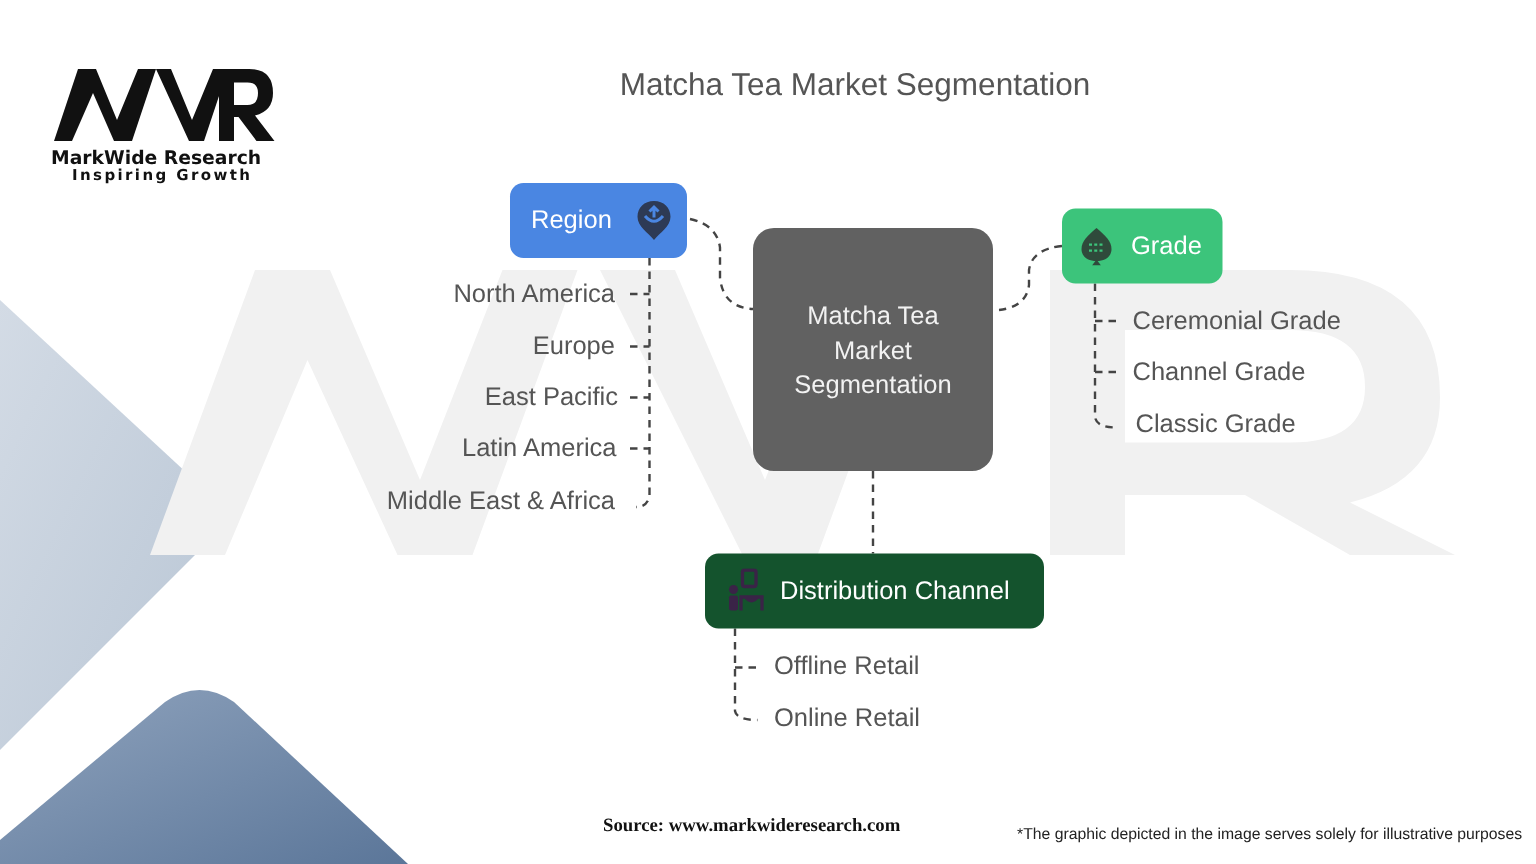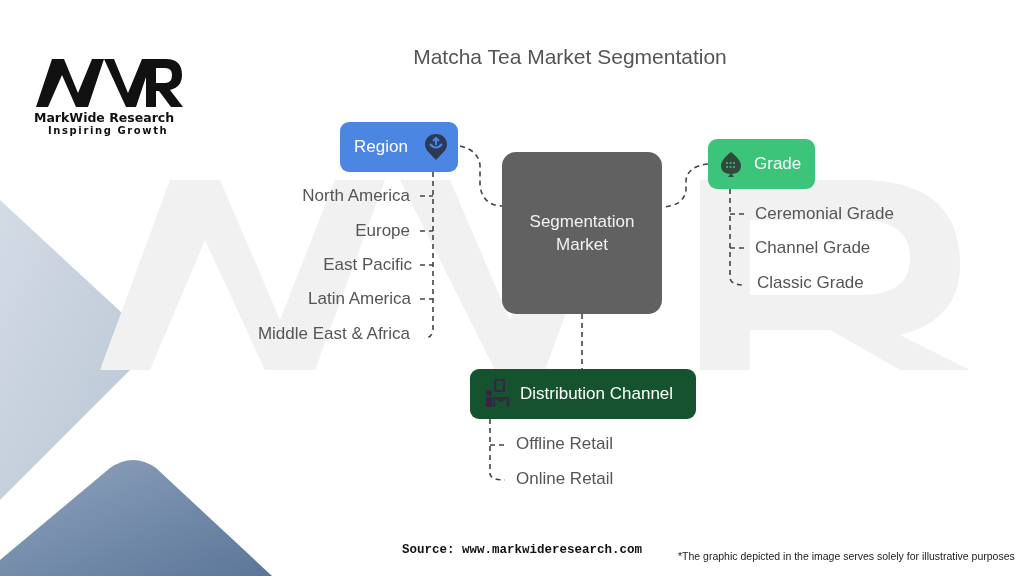--- a/index.html
+++ b/index.html
@@ -1,33 +1,33 @@
 <!DOCTYPE html>
 <html><head>
 <meta charset="utf-8">
 <style>
   html,body{margin:0;padding:0;}
   body{width:1024px;height:576px;position:relative;overflow:hidden;background:#ffffff;font-family:"Liberation Sans",sans-serif;}
   .abs{position:absolute;}
   .deco{position:absolute;z-index:0;}
   .wm{position:absolute;left:100px;top:170px;width:880px;height:210px;z-index:0;}
-  .logo{left:34px;top:57px;width:160px;z-index:2;}
+  .logo{left:34px;top:44px;width:160px;z-index:2;}
   .logo-brand{font-family:"DejaVu Sans",sans-serif;font-weight:bold;font-size:12.5px;color:#111;position:absolute;left:0;top:53px;white-space:nowrap;}
   .logo-tag{font-family:"DejaVu Sans",sans-serif;font-weight:bold;font-size:10px;letter-spacing:1.6px;color:#111;position:absolute;left:14px;top:68px;white-space:nowrap;}
   .title{left:330px;top:45px;width:480px;text-align:center;font-size:21px;color:#555;z-index:2;}
   .center{left:502px;top:152px;width:160px;height:162px;background:#616161;border-radius:14px;z-index:2;display:flex;align-items:center;justify-content:center;text-align:center;color:#f2f2f2;font-size:17px;line-height:23px;padding:0 10px;box-sizing:border-box;}
   .cat{z-index:2;border-radius:9px;color:#fff;font-size:17px;display:flex;align-items:center;box-sizing:border-box;}
   .cat-region{left:340px;top:122px;width:118px;height:50px;background:#4a86e2;padding-left:14px;}
   .cat-grade{left:708px;top:139px;width:107px;height:50px;background:#3cc47b;padding-left:12px;}
   .cat-dist{left:470px;top:369px;width:226px;height:50px;background:#14532d;padding-left:14px;}
   .cat .ic{display:inline-flex;align-items:center;justify-content:center;}
   .item{z-index:2;font-size:17px;color:#555;white-space:nowrap;}
   .right{text-align:right;}
   svg.lines{position:absolute;left:0;top:0;z-index:1;}
-  .src{left:402px;top:543px;font-family:Liberation Mono, monospace;font-weight:bold;font-size:12.5px;color:#111;z-index:2;}
+  .src{left:402px;top:543px;font-family:Liberation Serif, serif;font-weight:bold;font-size:12.5px;color:#111;z-index:2;}
   .note{left:678px;top:550px;font-size:10.5px;color:#222;z-index:2;white-space:nowrap;text-align:right;}
 </style>
 </head>
 <body>
 
 <svg class="deco" width="1024" height="576" style="left:0;top:0;">
   <defs>
     <linearGradient id="g1" x1="0" y1="0" x2="1" y2="1">
       <stop offset="0" stop-color="#d3dbe5"></stop>
       <stop offset="1" stop-color="#b9c6d5"></stop>
@@ -82,22 +82,23 @@
     <path d="M730,214 L748,214"></path>
     <path d="M730,248 L748,248"></path>
 
     <path d="M490,419 L490,474 Q491,480 505,480"></path>
     <path d="M490,445 L508,445"></path>
   </g>
 </svg>
 
 <div class="abs center">
   <div>
+    <div>Matcha Tea</div>
+    <div>Market</div>
     <div>Segmentation</div>
-    <div>Market</div>
   </div>
 </div>
 
 <div class="abs cat cat-region">
   <span>Region</span>
   <span class="ic" style="margin-left:16px;">
     <svg width="24" height="28" viewBox="0 0 24 28">
       <path d="M12,1 C5.5,1 1,5.5 1,11.5 C1,18 8,22 12,27 C16,22 23,18 23,11.5 C23,5.5 18.5,1 12,1 Z" fill="#2d3a55"></path>
       <path d="M6,11 Q12,18 18,11" stroke="#4a86e2" stroke-width="2" fill="none"></path>
       <path d="M12,5 L12,12 M9,8 L12,5 L15,8" stroke="#4a86e2" stroke-width="2" fill="none"></path>

